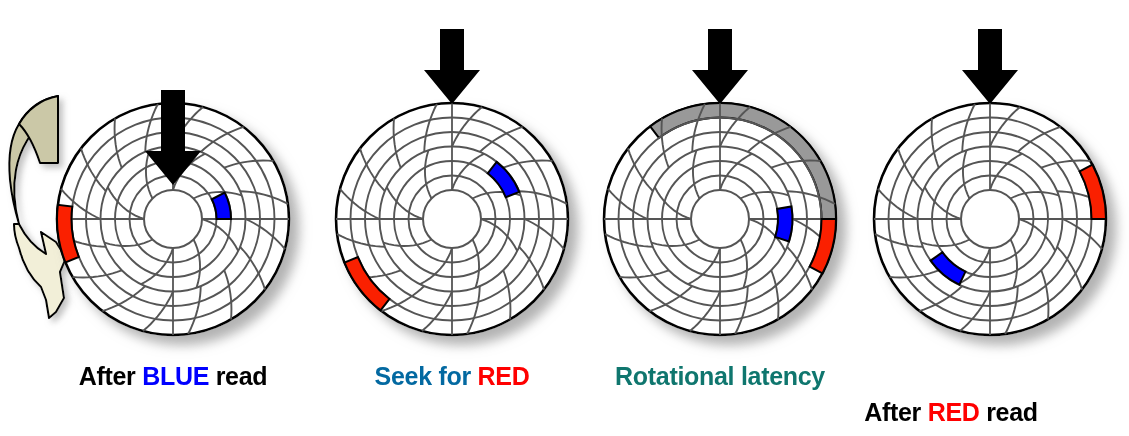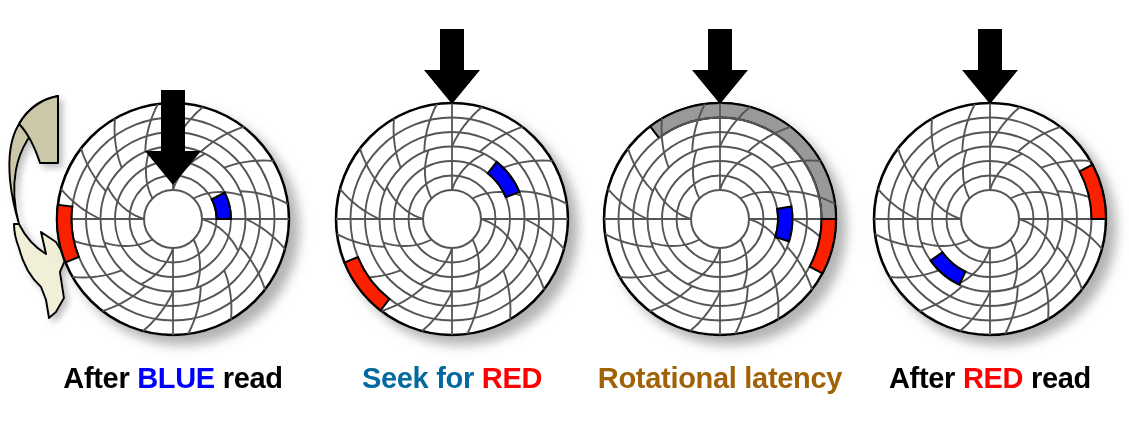--- a/index.html
+++ b/index.html
@@ -19,21 +19,21 @@
     left: 0; top: 0;
     width: 1129px;
     height: 436px;
   }
   .panel-label {
     position: absolute;
     width: 280px;
     text-align: center;
     font-family: "Liberation Sans", sans-serif;
     font-weight: bold;
-    font-size: 29px;
+    font-size: 25px;
     letter-spacing: -0.3px;
     color: #000000;
     top: 362px;
     white-space: nowrap;
   }
 </style>
 </head>
 <body>
 
 <svg id="figure" viewBox="0 0 1129 436" width="1129" height="436" xmlns="http://www.w3.org/2000/svg">
@@ -223,14 +223,14 @@
         <path d="M 959.3601760237993 284.7073145601571 A 72.5 72.5 0 0 1 930.6114767890481 260.5842916354508 L 942.4891814312384 252.26743330836067 A 58 58 0 0 0 965.4881408190395 271.5658516481257 Z" fill="#0000ff" stroke="#000000" stroke-width="2"></path>
         <path d="M 1092.4219207716355 164.54129871683665 A 116 116 0 0 1 1106 218.99999999999997 L 1091.5 218.99999999999997 A 101.5 101.5 0 0 0 1079.619180675181 171.34863637723208 Z" fill="#fa2000" stroke="#000000" stroke-width="2"></path>
         <circle cx="990" cy="219" r="29" fill="#ffffff" stroke="#555555" stroke-width="2"></circle>
         <path d="M 978 29 L 1002 29 L 1002 70 L 1018 70 L 990 104 L 962 70 L 978 70 Z" fill="#000000" stroke="none"></path>
       </g>
     </g>
 </svg>
 
 <div class="panel-label" id="label-0" style="left:33px;"><span style="color: rgb(0, 0, 0);">After </span><span style="color: rgb(0, 0, 255);">BLUE</span><span style="color: rgb(0, 0, 0);"> read</span></div>
 <div class="panel-label" id="label-1" style="left:312px;"><span style="color: #0369a1;">Seek for </span><span style="color: rgb(255, 0, 0);">RED</span></div>
-<div class="panel-label" id="label-2" style="left:580px;"><span style="color: #a16207;">Rotational latency</span></div>
-<div class="panel-label" id="label-3" style="left:850px;"><span style="color: rgb(0, 0, 0);">After </span><span style="color: rgb(255, 0, 0);">RED</span><span style="color: rgb(0, 0, 0);"> read</span></div>
+<div class="panel-label" id="label-2" style="left:580px;"><span style="color: #0f766e;">Rotational latency</span></div>
+<div class="panel-label" id="label-3" style="left:811px;margin-top:36px;"><span style="color: rgb(0, 0, 0);">After </span><span style="color: rgb(255, 0, 0);">RED</span><span style="color: rgb(0, 0, 0);"> read</span></div>
 
 </body></html>

